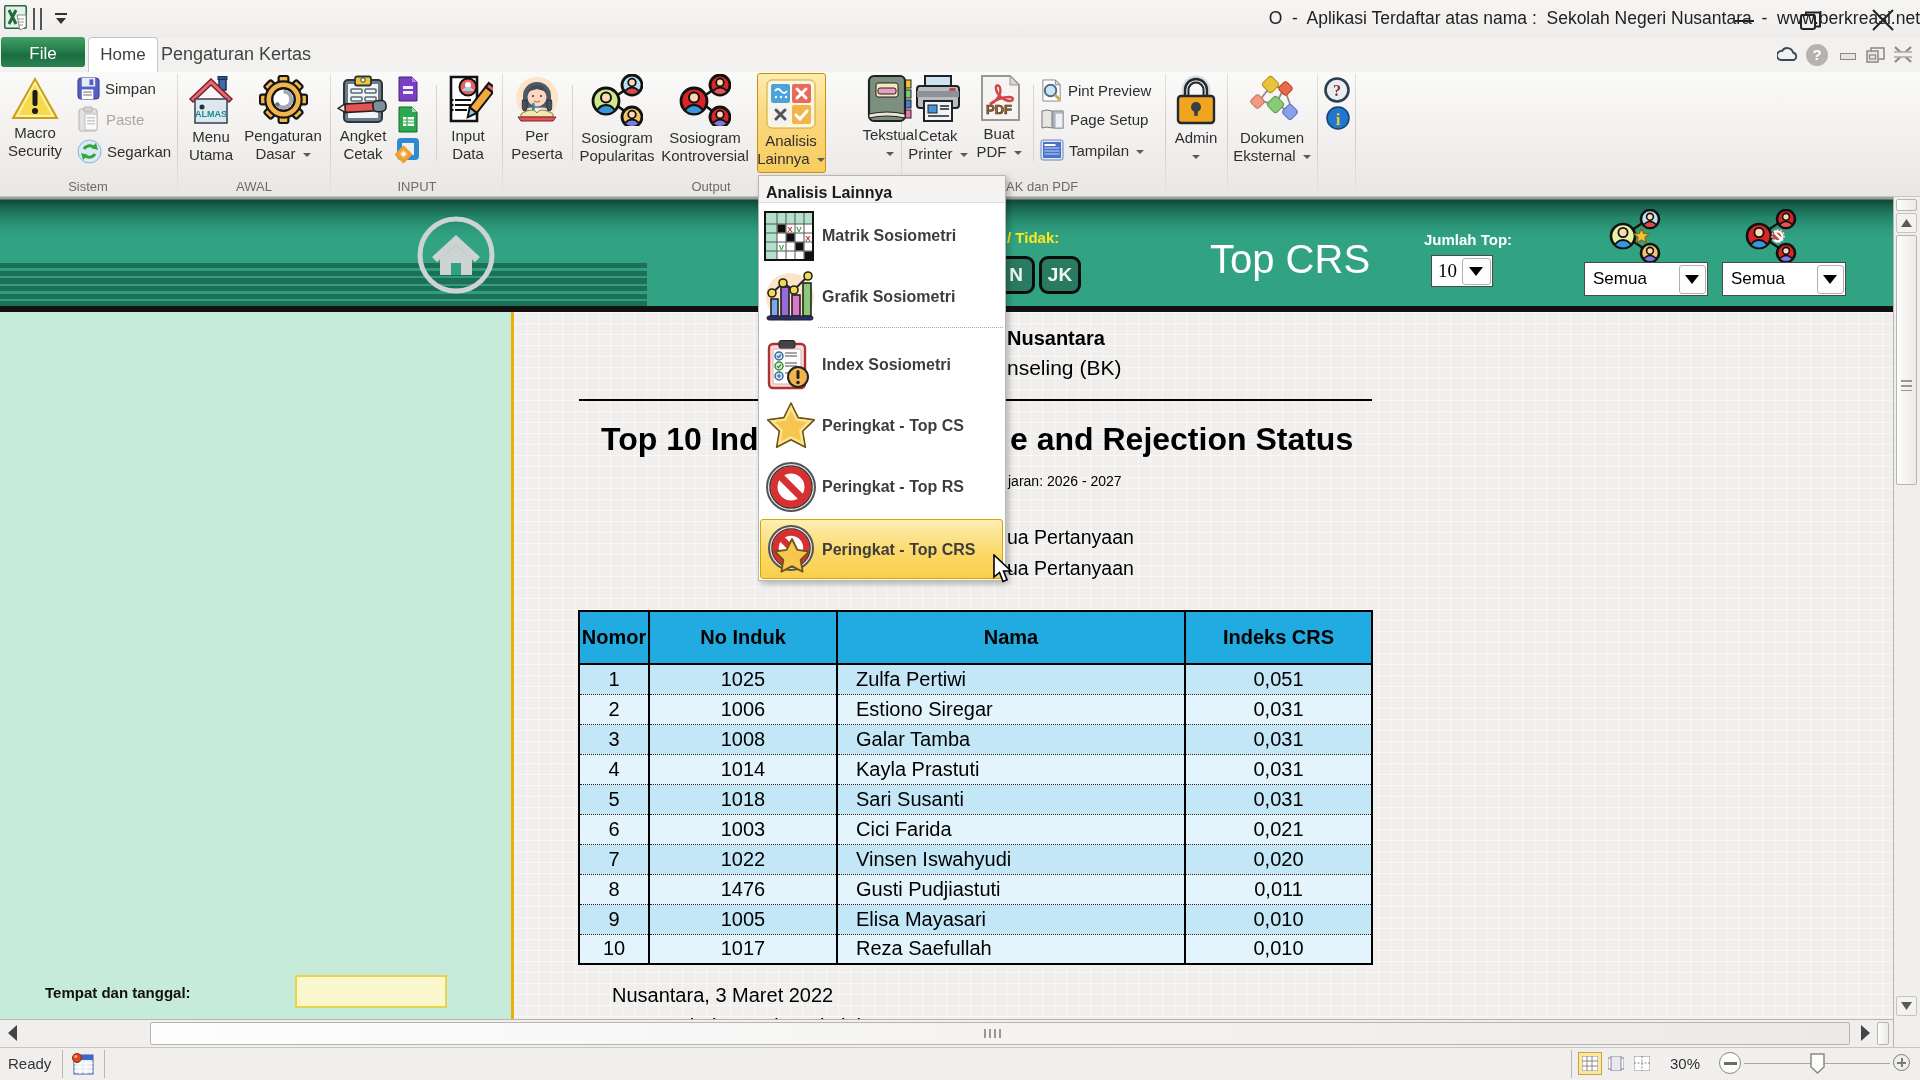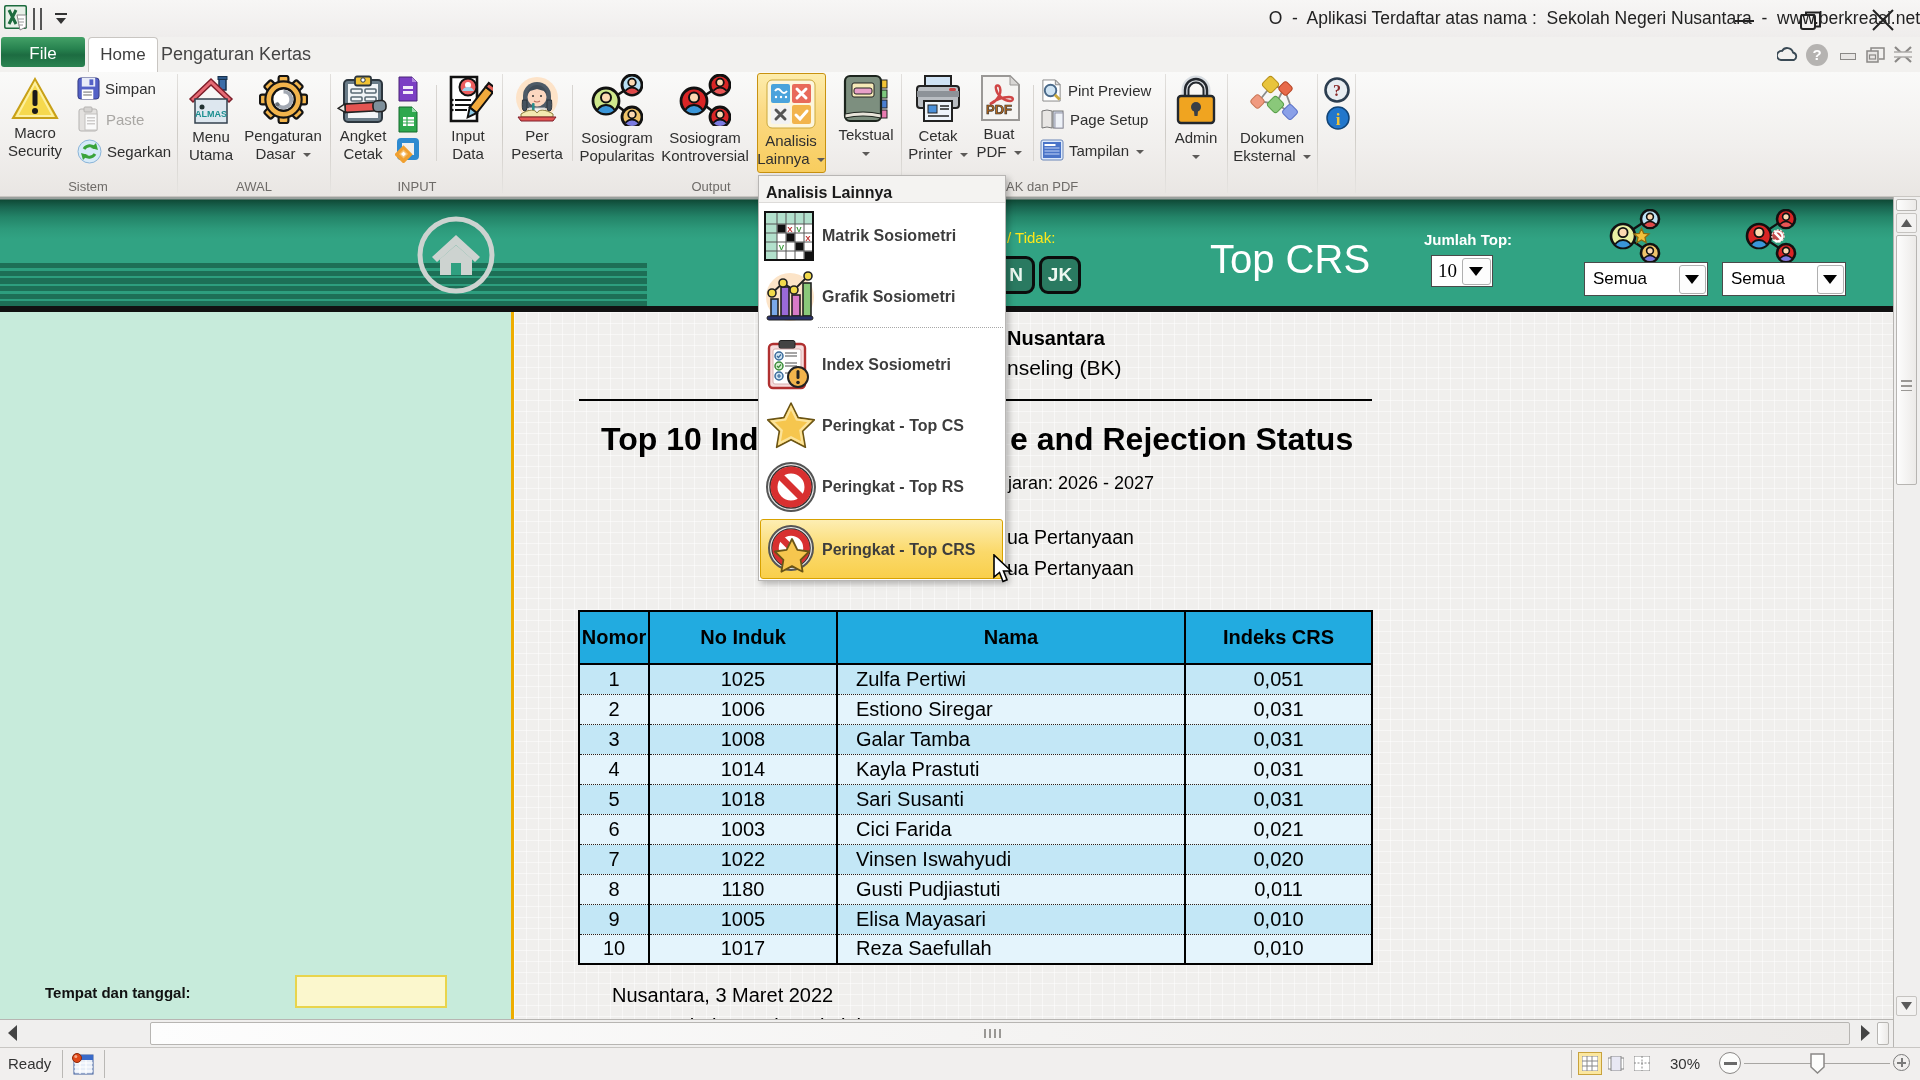--- a/index.html
+++ b/index.html
@@ -23,21 +23,21 @@
 .bigbtn .lbl{margin-top:0;line-height:18px}
 .smallbtn{font-size:15px;color:#2f2f2f;white-space:nowrap}
 .smallbtn .txt{display:inline-block;vertical-align:middle;margin-left:5px}
 .greyed{color:#a9a7a4}
 .dar{display:inline-block;width:0;height:0;border-left:4px solid transparent;border-right:4px solid transparent;border-top:4px solid #5c5a58;vertical-align:middle;margin-left:3px}
 
 #band{left:0;top:197px;width:1893px;height:109px;background:linear-gradient(#9aa09d 0,#9aa09d 2px,#0f4a36 3px,#196550 10px,#238468 20px,#2d9a7b 32px,#31a383 42px,#31a383 100%)}
 #stripes{left:0;top:66px;width:647px;height:43px;background:repeating-linear-gradient(#1d6f56 0,#1d6f56 5.2px,#2d9e7e 5.2px,#2d9e7e 7.7px)}
 #blackline{left:0;top:306px;width:1893px;height:6px;background:#111}
 .bandtxt{color:#fff}
-.ybold{color:#ffe81a;font-weight:normal;font-size:15px}
+.ybold{color:#ffe81a;font-weight:bold;font-size:15px}
 .greenbtn{background:#2a7a61;border:3px solid #0b0d0c;border-radius:9px;color:#ecf8f0;font-weight:bold;font-size:19px;text-align:center}
 .combo{background:#fff;border:1.5px solid #4a4a4a;font-size:16px;color:#000}
 .combo .arr{position:absolute;right:1.5px;top:1.5px;bottom:1.5px;width:27px;background:#fdfdfd;border:1px solid #b0b0b0;border-radius:3px;display:flex;align-items:center;justify-content:center}
 .combo .arr:after{content:"";width:0;height:0;border-left:7.5px solid transparent;border-right:7.5px solid transparent;border-top:9px solid #000}
 
 #content{left:0;top:312px;width:1893px;height:707px;overflow:hidden}
 #mint{left:0;top:0;width:511px;height:707px;background:#c7ebdb}
 #yline{left:511px;top:0;width:3px;height:707px;background:#eead00}
 #doc{left:514px;top:0;width:1379px;height:707px;background:#f0efed;background-image:repeating-linear-gradient(90deg,rgba(255,255,255,.5) 0 1px,transparent 1px 12px),repeating-linear-gradient(rgba(255,255,255,.5) 0 1px,transparent 1px 11px)}
 .doctxt{color:#000;font-size:21px;white-space:nowrap}
@@ -320,21 +320,21 @@
       <rect x="26" y="5" width="19" height="19" rx="2" fill="#e86a5a"></rect>
       <path d="M31 10 l9 9 M40 10 l-9 9" stroke="#fff" stroke-width="3" stroke-linecap="round"></path>
       <rect x="5" y="26" width="19" height="19" rx="2" fill="#f2f2f2"></rect>
       <path d="M10 31 l9 9 M19 31 l-9 9" stroke="#555" stroke-width="3" stroke-linecap="round"></path>
       <rect x="26" y="26" width="19" height="19" rx="2" fill="#f2b44c"></rect>
       <path d="M30 36 l4 4 7 -8" fill="none" stroke="#fff" stroke-width="3" stroke-linecap="round"></path>
     </svg>
     <div class="lbl">Analisis<br>Lainnya <span class="dar"></span></div>
   </div>
 
-  <div class="abs bigbtn" style="left:836px;width:60px">
+  <div class="abs bigbtn" style="left:860px;width:60px">
     <svg width="46" height="49" viewBox="0 0 46 49">
       <rect x="36" y="6" width="8" height="8" fill="#f2c335" stroke="#222"></rect>
       <rect x="36" y="16" width="8" height="8" fill="#7dc87d" stroke="#222"></rect>
       <rect x="36" y="26" width="8" height="8" fill="#4a7fd0" stroke="#222"></rect>
       <rect x="36" y="36" width="8" height="8" fill="#e87ab0" stroke="#222"></rect>
       <rect x="2" y="2" width="36" height="45" rx="5" fill="#7d8f7f" stroke="#1c241d" stroke-width="2.2"></rect>
       <path d="M2 40 q18 -4 36 0 l0 4 q-18 -4 -36 0z" fill="#e8e4da" stroke="#1c241d"></path>
       <rect x="9" y="9" width="22" height="14" rx="2" fill="#f5e9b8" stroke="#222"></rect>
       <rect x="11" y="14" width="18" height="6" rx="2" fill="#e8a0c8" stroke="#222"></rect>
     </svg>
@@ -503,21 +503,21 @@
   <div class="abs combo" style="left:1722px;top:262px;width:124px;height:34px;line-height:32px;padding-left:8px;font-size:17px">Semua<span class="arr" style="width:27px"></span></div>
   <div class="abs" id="content">
     <div class="abs" id="mint"></div>
     <div class="abs" id="yline"></div>
     <div class="abs" id="doc"></div>
     <div class="abs doctxt" style="left:1007px;top:15px;font-size:20px;font-weight:bold">Nusantara</div>
     <div class="abs doctxt" style="left:1007px;top:44px">nseling (BK)</div>
     <div class="abs" style="left:579px;top:87px;width:793px;height:2px;background:#000"></div>
     <div class="abs doctxt" style="left:601px;top:109px;font-size:32px;font-weight:bold">Top 10 Ind</div>
     <div class="abs doctxt" style="left:1010px;top:109px;font-size:32px;font-weight:bold">e and Rejection Status</div>
-    <div class="abs doctxt" style="left:1008px;top:161px;font-size:18px">jaran: 2026 - 2027</div>
+    <div class="abs doctxt" style="left:1008px;top:161px;font-size:14px">jaran: 2026 - 2027</div>
     <div class="abs doctxt" style="left:1007px;top:214px;font-size:19.5px">ua Pertanyaan</div>
     <div class="abs doctxt" style="left:1007px;top:245px;font-size:19.5px">ua Pertanyaan</div>
     <table class="abs" id="dtable" style="border:2px solid #000">
       <colgroup>
           <col style="width:70px">
           <col style="width:188px">
           <col style="width:348px">
           <col style="width:187px">
         </colgroup>
       <tbody>
@@ -564,21 +564,21 @@
             <td>0,021</td>
           </tr>
       <tr class="r1 dot">
             <td>7</td>
             <td>1022</td>
             <td class="nm">Vinsen Iswahyudi</td>
             <td>0,020</td>
           </tr>
       <tr class="r2 dot">
             <td>8</td>
-            <td>1180</td>
+            <td>1476</td>
             <td class="nm">Gusti Pudjiastuti</td>
             <td>0,011</td>
           </tr>
       <tr class="r1 dot">
             <td>9</td>
             <td>1005</td>
             <td class="nm">Elisa Mayasari</td>
             <td>0,010</td>
           </tr>
       <tr class="r2 dot">

